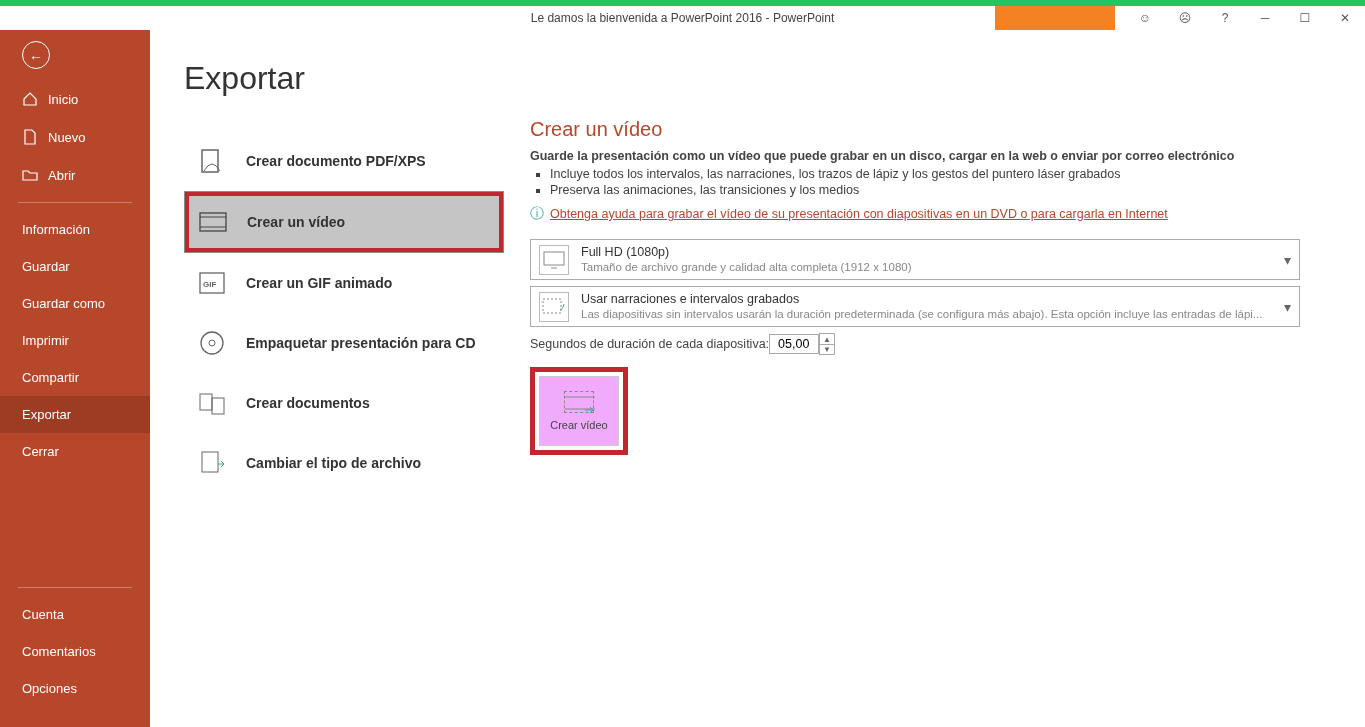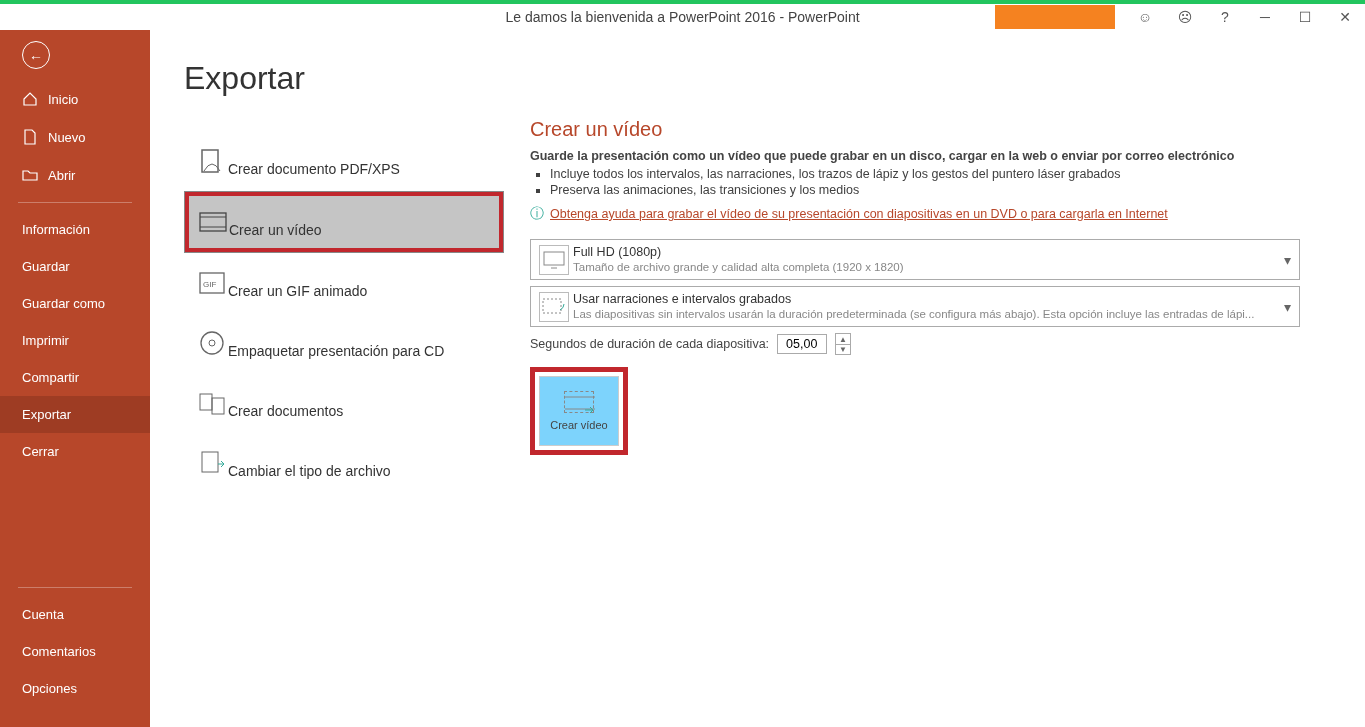--- a/index.html
+++ b/index.html
@@ -1,57 +1,57 @@
 <!DOCTYPE html>
 <html><head>
 <meta charset="utf-8">
 <style>
   * { box-sizing: border-box; margin: 0; padding: 0; font-family: "Segoe UI", Arial, sans-serif; }
   html, body { width: 1365px; height: 727px; overflow: hidden; background: #fff; }
-  .titlebar { height: 30px; border-top: 4px solid #22c55e; display: flex; align-items: center; font-size: 14px; color: #444; position: relative; }
+  .titlebar { height: 30px; border-top: 6px solid #22c55e; display: flex; align-items: center; font-size: 12px; color: #444; position: relative; }
   .titlebar .title { position: absolute; left: 50%; transform: translateX(-50%); }
   .titlebar .right { position: absolute; right: 0; display: flex; align-items: center; gap: 0; }
   .titlebar .orange { width: 120px; height: 24px; background: #f58220; margin-right: 10px; }
   .titlebar .tbicon { width: 40px; height: 28px; display: flex; align-items: center; justify-content: center; color: #555; }
   .main { display: flex; height: 697px; }
   .sidebar { width: 150px; background: #b7472a; color: #fff; font-size: 13px; display: flex; flex-direction: column; }
   .sidebar .back { height: 50px; display: flex; align-items: center; padding-left: 22px; }
   .sidebar .back-circle { width: 28px; height: 28px; border: 1.5px solid #fff; border-radius: 50%; display: flex; align-items: center; justify-content: center; font-size: 14px;}
   .sb-item { padding: 11px 22px; display: flex; align-items: center; gap: 10px; cursor: pointer; text-align: center; }
   .sb-item.selected { background: #9e3c23; }
   .sb-icon { width: 16px; height: 16px; display: inline-flex; align-items: center; justify-content: center; }
   .sb-sep { border-top: 1px solid rgba(255,255,255,0.3); margin: 8px 18px; }
   .sb-spacer { flex: 1; }
   .content { flex: 1; display: flex; padding: 30px 0 0 0; }
   .export-left { width: 380px; padding-left: 34px; }
   .page-title { font-size: 32px; color: #333; font-weight: 400; margin-bottom: 34px; }
-  .export-item { display: flex; align-items: flex-end; padding: 14px 12px; cursor: pointer; font-size: 14px; color: #333; width: 320px; }
+  .export-item { display: flex; align-items: center; gap: 18px; padding: 14px 12px; cursor: pointer; font-size: 14px; color: #333; width: 320px; font-weight: bold; }
   .export-item.selected { background: #c5c5c5; border: 1px solid #888; position: relative; }
   .export-item.highlight::after { content:""; position:absolute; inset:0; border:4px solid #c1272d; pointer-events:none; }
   .eicon { width: 32px; height: 32px; display:flex; align-items:center; justify-content:center; color:#0f172a;}
   .export-right { flex: 1; padding: 58px 50px 0 0; font-size: 12.5px; color: #444; }
   .right-title { font-size: 20px; color: #b7472a; margin-bottom: 8px; font-weight: 500; }
   .right-desc { margin-bottom: 4px; font-weight: bold; }
   .bullets { margin: 2px 0 8px 20px; }
   .bullets li { list-style: square; margin: 2px 0; color:#404040;}
   .helplink { display:flex; align-items:center; gap:6px; margin: 4px 0 16px 0;}
   .helplink a { color:#b7472a; text-decoration: underline; font-size:12.5px;}
-  .dropdown { border: 1px solid #ababab; margin-bottom: 6px; padding: 4px 8px; display:flex; align-items:center; gap:4px; position: relative; width: 770px; cursor:pointer;}
+  .dropdown { border: 1px solid #ababab; margin-bottom: 6px; padding: 4px 8px; display:flex; align-items:center; gap:12px; position: relative; width: 770px; cursor:pointer;}
   .dropdown .ddicon { width:30px; height:30px; border:1px solid #bbb; display:flex; align-items:center; justify-content:center; color:#888;}
   .dropdown .ddtext { flex:1; line-height:1.3;}
   .dropdown .ddmain { color:#333;}
   .dropdown .ddsub { color:#888; font-size:11.5px;}
   .dropdown .chev { color:#666; font-size:14px; }
-  .seconds { display:flex; align-items:center; gap:8px; margin:6px 0 12px 0; font-size:12.5px;}
+  .seconds { display:flex; align-items:center; margin:6px 0 12px 0; font-size:12.5px;}
   .seconds input { width:50px; padding:2px 8px; font-size:12.5px; border:1px solid #aaa;}
   .spinbtns { display:flex; flex-direction:column; border:1px solid #aaa; width:16px; height:22px; font-size:8px; color:#666;}
   .spinbtns div{flex:1; display:flex; align-items:center; justify-content:center; border-bottom:1px solid #aaa;}
   .spinbtns div:last-child{border-bottom:none;}
   .create-btn-wrap { display:inline-block; border:5px solid #c1272d; padding:4px;}
-  .create-btn { width: 80px; height: 70px; border:1px solid #ccc; background:#7dd3fc; display:flex; flex-direction:column; align-items:center; justify-content:center; gap:6px; font-size:11px; color:#444; cursor:pointer;}
+  .create-btn { width: 80px; height: 70px; border:1px solid #ccc; background:#f0abfc; display:flex; flex-direction:column; align-items:center; justify-content:center; gap:6px; font-size:11px; color:#444; cursor:pointer;}
   .create-btn .vicon{ width:30px; height:22px; border:1px dashed #888; position:relative;}
   svg { display: block; }
 </style>
 </head>
 <body>
 
 <div class="titlebar">
   <span class="title">Le damos la bienvenida a PowerPoint 2016  -  PowerPoint</span>
   <div class="right">
     <div class="orange"></div>
@@ -209,21 +209,21 @@
 
       <div class="dropdown">
         <div class="ddicon">
           <svg width="22" height="18" viewBox="0 0 22 18">
               <rect x="1" y="1" width="20" height="13" fill="none" stroke="#888"></rect>
               <line x1="8" y1="17" x2="14" y2="17" stroke="#888"></line>
             </svg>
         </div>
         <div class="ddtext">
           <div class="ddmain">Full HD (1080p)</div>
-          <div class="ddsub">Tamaño de archivo grande y calidad alta completa (1920 x 1820)</div>
+          <div class="ddsub">Tamaño de archivo grande y calidad alta completa (1912 x 1080)</div>
         </div>
         <span class="chev">▾</span>
       </div>
 
       <div class="dropdown">
         <div class="ddicon">
           <svg width="24" height="18" viewBox="0 0 24 18">
               <rect x="1" y="1" width="18" height="14" fill="none" stroke="#888" stroke-dasharray="2"></rect>
               <path d="M18 12 Q22 10 22 6" fill="none" stroke="#3a9"></path>
             </svg>

